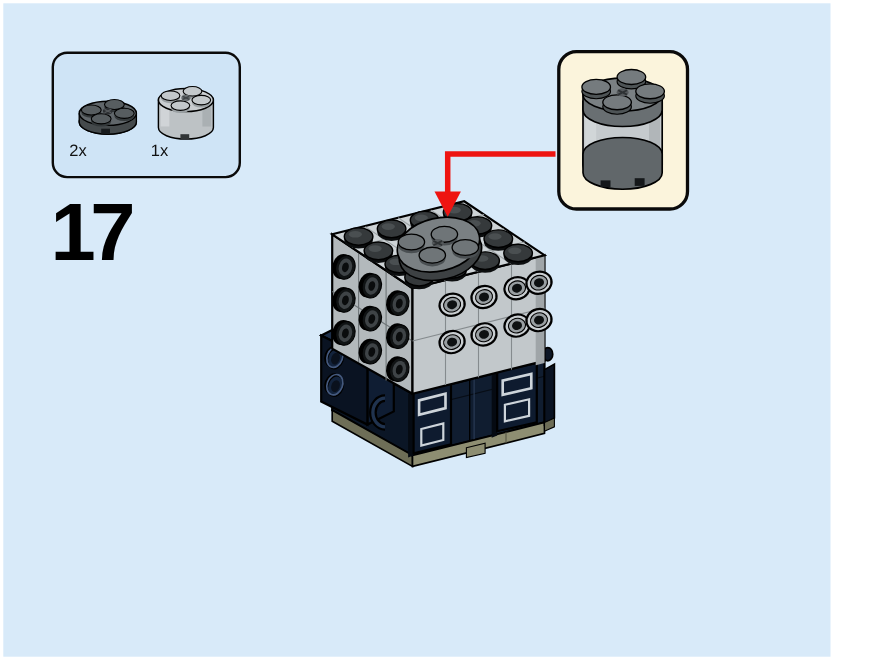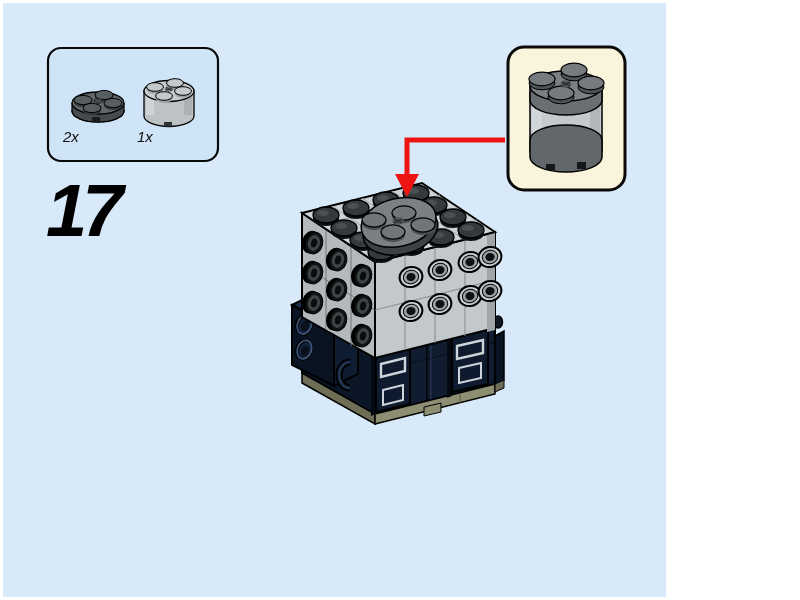--- a/index.html
+++ b/index.html
@@ -1,16 +1,16 @@
 <!DOCTYPE html>
 <html><head>
 <meta charset="utf-8">
 <style>
   html,body{margin:0;padding:0;background:#ffffff;font-family:"Liberation Sans",sans-serif;}
-  .page{position:relative;width:666px;height:600px;overflow:hidden;font-style:italic;}
+  .page{position:relative;width:755px;height:600px;overflow:hidden;}
   svg{display:block;}
   text{font-family:"Liberation Sans","DejaVu Sans",sans-serif;}
   .step-num{font-weight:bold;font-size:74px;letter-spacing:-5px;fill:#000;}
   .count-label{font-size:15px;fill:#111;}
 </style>
 </head>
 <body>
 
 <div class="page">
 <svg width="800" height="600" viewBox="0 0 800 600">

